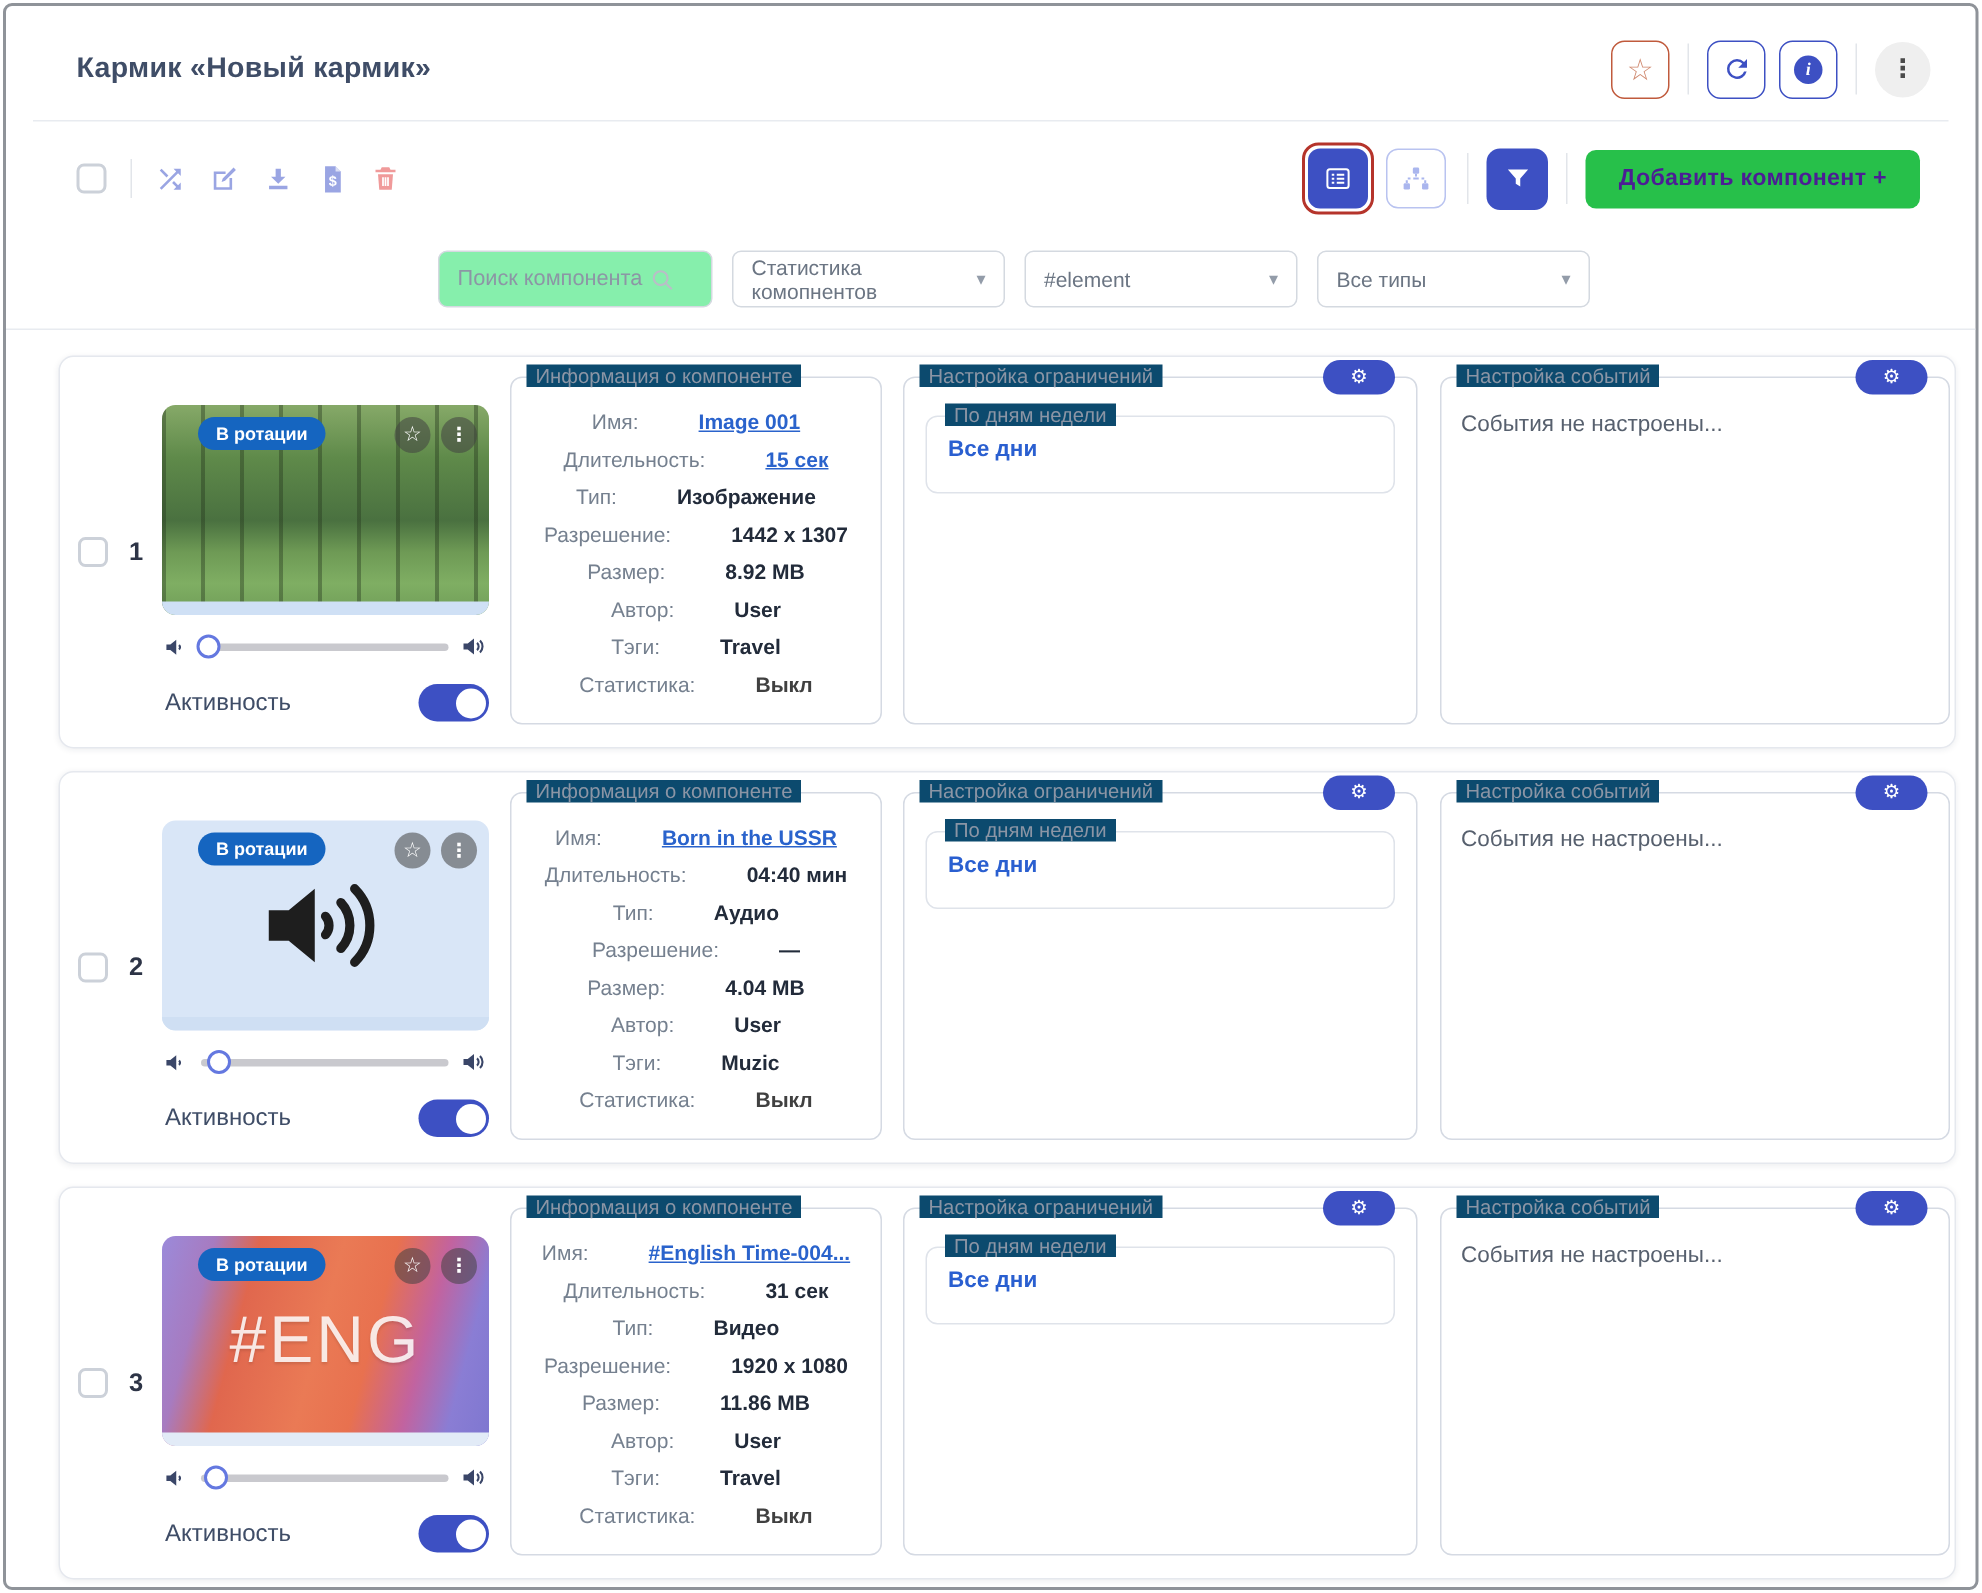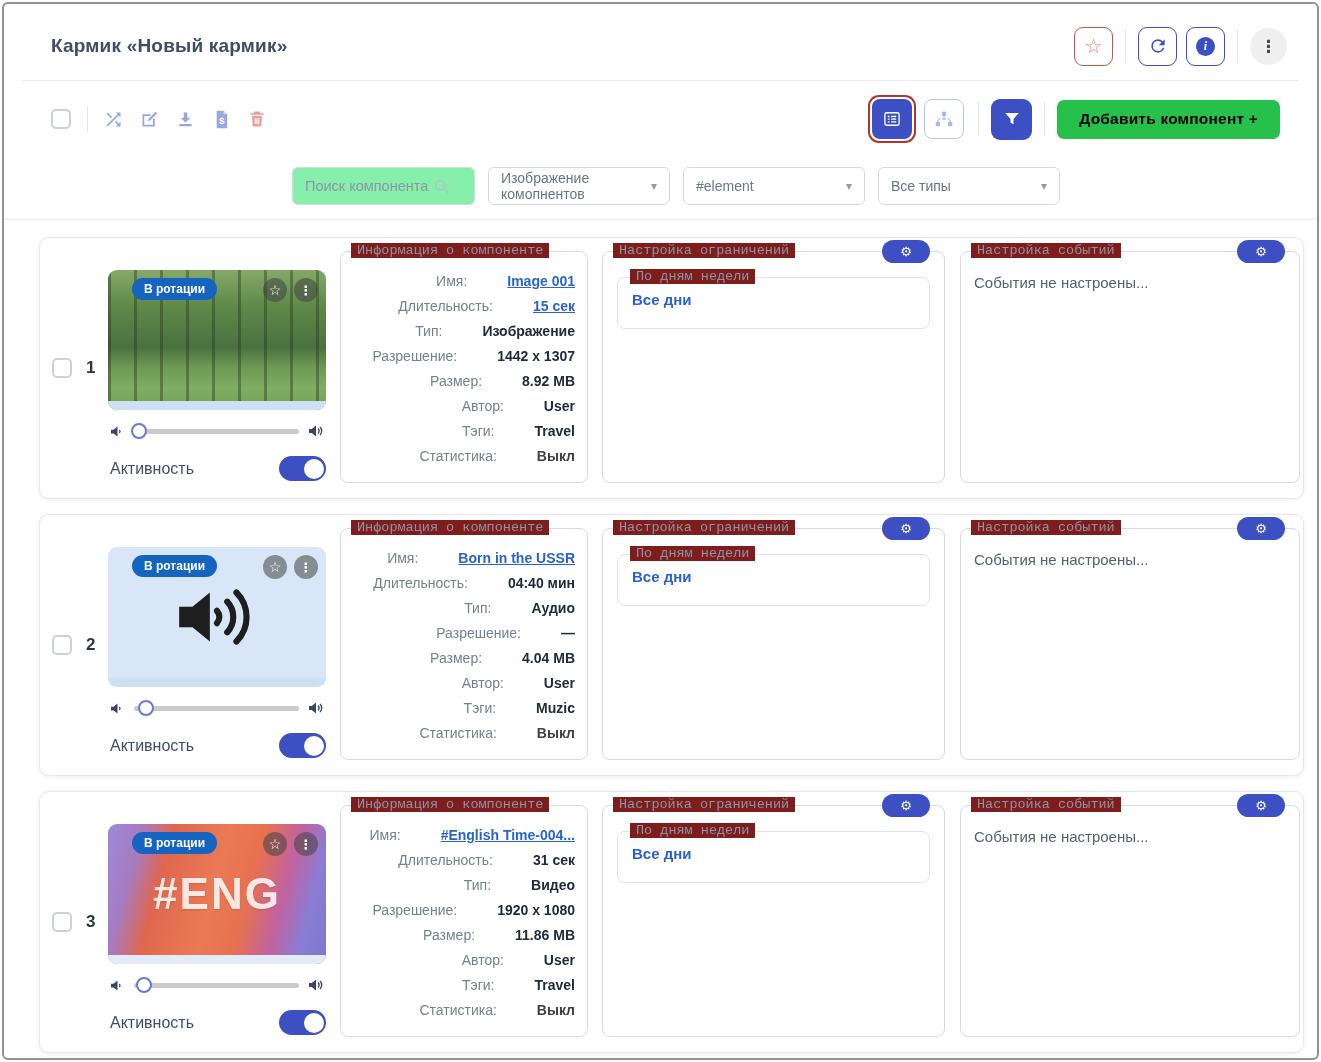--- a/index.html
+++ b/index.html
@@ -44,21 +44,21 @@
            align-items:center; justify-content:center; background:none; border:none; padding:0; }
   .spacer { flex:1; }
   .view-wrap { border:2px solid #b5342b; border-radius:11px; padding:2px; margin-right:8px; }
   .view-btn { width:40px; height:40px; border-radius:8px; border:none; cursor:pointer;
               display:flex; align-items:center; justify-content:center; padding:0; }
   .view-btn.active { background:#3d50c3; }
   .view-btn.ghost { background:#fff; border:1.6px solid #b9c3f0; margin-right:2px; }
   .filter-btn { width:41px; height:41px; border-radius:9px; border:none; background:#3d50c3;
                 cursor:pointer; display:flex; align-items:center; justify-content:center; }
   .add-btn { height:39px; padding:0 22px; border:none; border-radius:7px; background:#27c04a;
-             color:#000000; font-size:15.5px; font-weight:bold; cursor:pointer; letter-spacing:.2px; }
+             color:#4c1d95; font-size:15.5px; font-weight:bold; cursor:pointer; letter-spacing:.2px; }
 
   .filterbar { display:flex; gap:13px; padding:27px 0 14px 288px; }
   .search-box { width:183px; height:38px; border:1px solid #d4d9e0; border-radius:6px;
                 display:flex; align-items:center; padding:0 10px; background:#86efac; }
   .search-box input { border:none; outline:none; width:130px; font-size:14.5px; color:#4a5362;
                       font-family:inherit; background:transparent; }
   .search-box input::placeholder { color:#8c96a5; }
   .dd { width:182px; height:38px; border:1px solid #d4d9e0; border-radius:6px; background:#fff;
         display:flex; align-items:center; padding:0 12px; font-size:14px; color:#6b7583; cursor:pointer; }
   .chev { font-family:"DejaVu Sans",sans-serif; color:#939ca9; font-size:12px; }
@@ -76,21 +76,21 @@
   .media-col { width:218px; margin-right:14px; margin-top:19px; flex:none; }
   .thumb { position:relative; height:140px; border-radius:9px; overflow:hidden; cursor:pointer; }
   .thumb-strip { position:absolute; bottom:0; left:0; right:0; height:9px; background:#cfe0f5; }
   .thumb-forest { background-image:
       repeating-linear-gradient(90deg, rgba(35,52,28,.40) 0 3px, rgba(0,0,0,0) 3px 26px),
       linear-gradient(180deg,#86a968 0%,#5f8a4a 25%,#4a7140 55%,#6e9a55 70%,#7fae63 85%,#6f9d57 100%); }
   .thumb-audio { background:#d9e6f7; display:flex; align-items:center; justify-content:center; }
   .thumb-video { background:linear-gradient(105deg,#9b8ada 0%,#a77bc0 14%,#e0674e 26%,#ea7a55 48%,
                  #e8714f 62%,#c2639f 76%,#8a7dd4 88%,#7e77d0 100%);
                  display:flex; align-items:center; justify-content:center; }
-  .thumb-video .vtext { font-size:44px; font-weight:bold; color:rgba(255,255,255,.85);
+  .thumb-video .vtext { font-size:44px; font-weight:normal; color:rgba(255,255,255,.85);
                         letter-spacing:2px; text-shadow:0 1px 2px rgba(0,0,0,.12);text-align:center; }
   .badge { position:absolute; top:8px; left:24px; background:#1565c0; color:#fff; font-size:12px;
            font-weight:bold; padding:4px 12px; border-radius:13px; }
   .t-ic { position:absolute; top:8px; width:24px; height:24px; border-radius:50%;
           background:rgba(66,66,66,.55); color:#fff; display:flex; align-items:center;
           justify-content:center; cursor:pointer; font-family:"DejaVu Sans",sans-serif; }
   .t-star { right:39px; font-size:14px; }
   .t-kebab { right:8px; font-size:13px; font-weight:bold; }
 
   .volume-row { display:flex; align-items:center; gap:9px; margin-top:13px; padding:0 2px; }
@@ -99,28 +99,28 @@
           background:#fff; border:2.5px solid #6478e0; border-radius:50%; }
   .activity-row { display:flex; justify-content:space-between; align-items:center; margin-top:17px; padding-left:2px; }
   .activity-label { font-size:16px; color:#3f4d67; }
   .toggle { width:47px; height:25px; background:#3d50c3; border-radius:13px; position:relative;
             cursor:pointer; flex:none; }
   .toggle::after { content:''; position:absolute; right:2.5px; top:2.5px; width:20px; height:20px;
                    background:#fff; border-radius:50%; }
 
   
   .fbox { position:relative; border:1px solid #d5dae3; border-radius:8px; height:232px; background:#fff; }
-  .flegend { position:absolute; top:-9px; left:10px; background:#7f1d1d; padding:0 6px;
-             color:#8b95a5; font-size:13.5px;font-family:Liberation Mono, monospace; }
+  .flegend { position:absolute; top:-9px; left:10px; background:#0c4a6e; padding:0 6px;
+             color:#8b95a5; font-size:13.5px; }
   .gear-pill { position:absolute; top:-12px; right:14px; width:48px; height:23px; border-radius:12px;
                background:#3d50c3; border:none; color:#fff; cursor:pointer; display:flex;
                align-items:center; justify-content:center; font-size:13px;
                font-family:"DejaVu Sans",sans-serif; line-height:1; }
   .info-box { width:248px; margin-right:14px; padding:17px 12px 0; flex:none; }
-  .irow { display:flex; justify-content:flex-end; font-size:14px; line-height:25px;gap:40px; }
+  .irow { display:flex; justify-content:center; font-size:14px; line-height:25px;gap:40px; }
   .ilabel { color:#75808f; }
   .ival { font-weight:bold; color:#222b3a; }
   .ival.link { color:#2a63cc; text-decoration:underline; cursor:pointer; }
   .ival.warn { color:#404040; }
   .restrict-box { width:343px; margin-right:15px; flex:none; }
   .days-box { position:relative; border:1px solid #dfe3ea; border-radius:8px; height:52px;
               margin:25px 14px 0; }
   .days-box .flegend { top:-9px; left:12px; }
   .days-val { display:block; padding:13px 0 0 14px; color:#2a5fd0; font-weight:bold; font-size:15px; }
   .events-box { width:340px; flex:none; }
@@ -223,21 +223,21 @@
 
     <div class="filterbar">
       <div class="search-box">
         <input type="text" placeholder="Поиск компонента" style="">
         <svg width="17" height="17" viewBox="0 0 24 24">
           <circle cx="10.5" cy="10.5" r="6.5" fill="none" stroke="#b9bec7" stroke-width="2"></circle>
           <path stroke="#b9bec7" stroke-width="2" d="M15.5 15.5 21 21"></path>
         </svg>
       </div>
       <div class="dd">
-        <span>Изображение комопнентов</span>
+        <span>Статистика комопнентов</span>
         <span class="chev inline">▾</span>
       </div>
       <div class="dd">
         <span>#element</span>
         <span class="chev end">▾</span>
       </div>
       <div class="dd">
         <span>Все типы</span>
         <span class="chev end">▾</span>
       </div>

